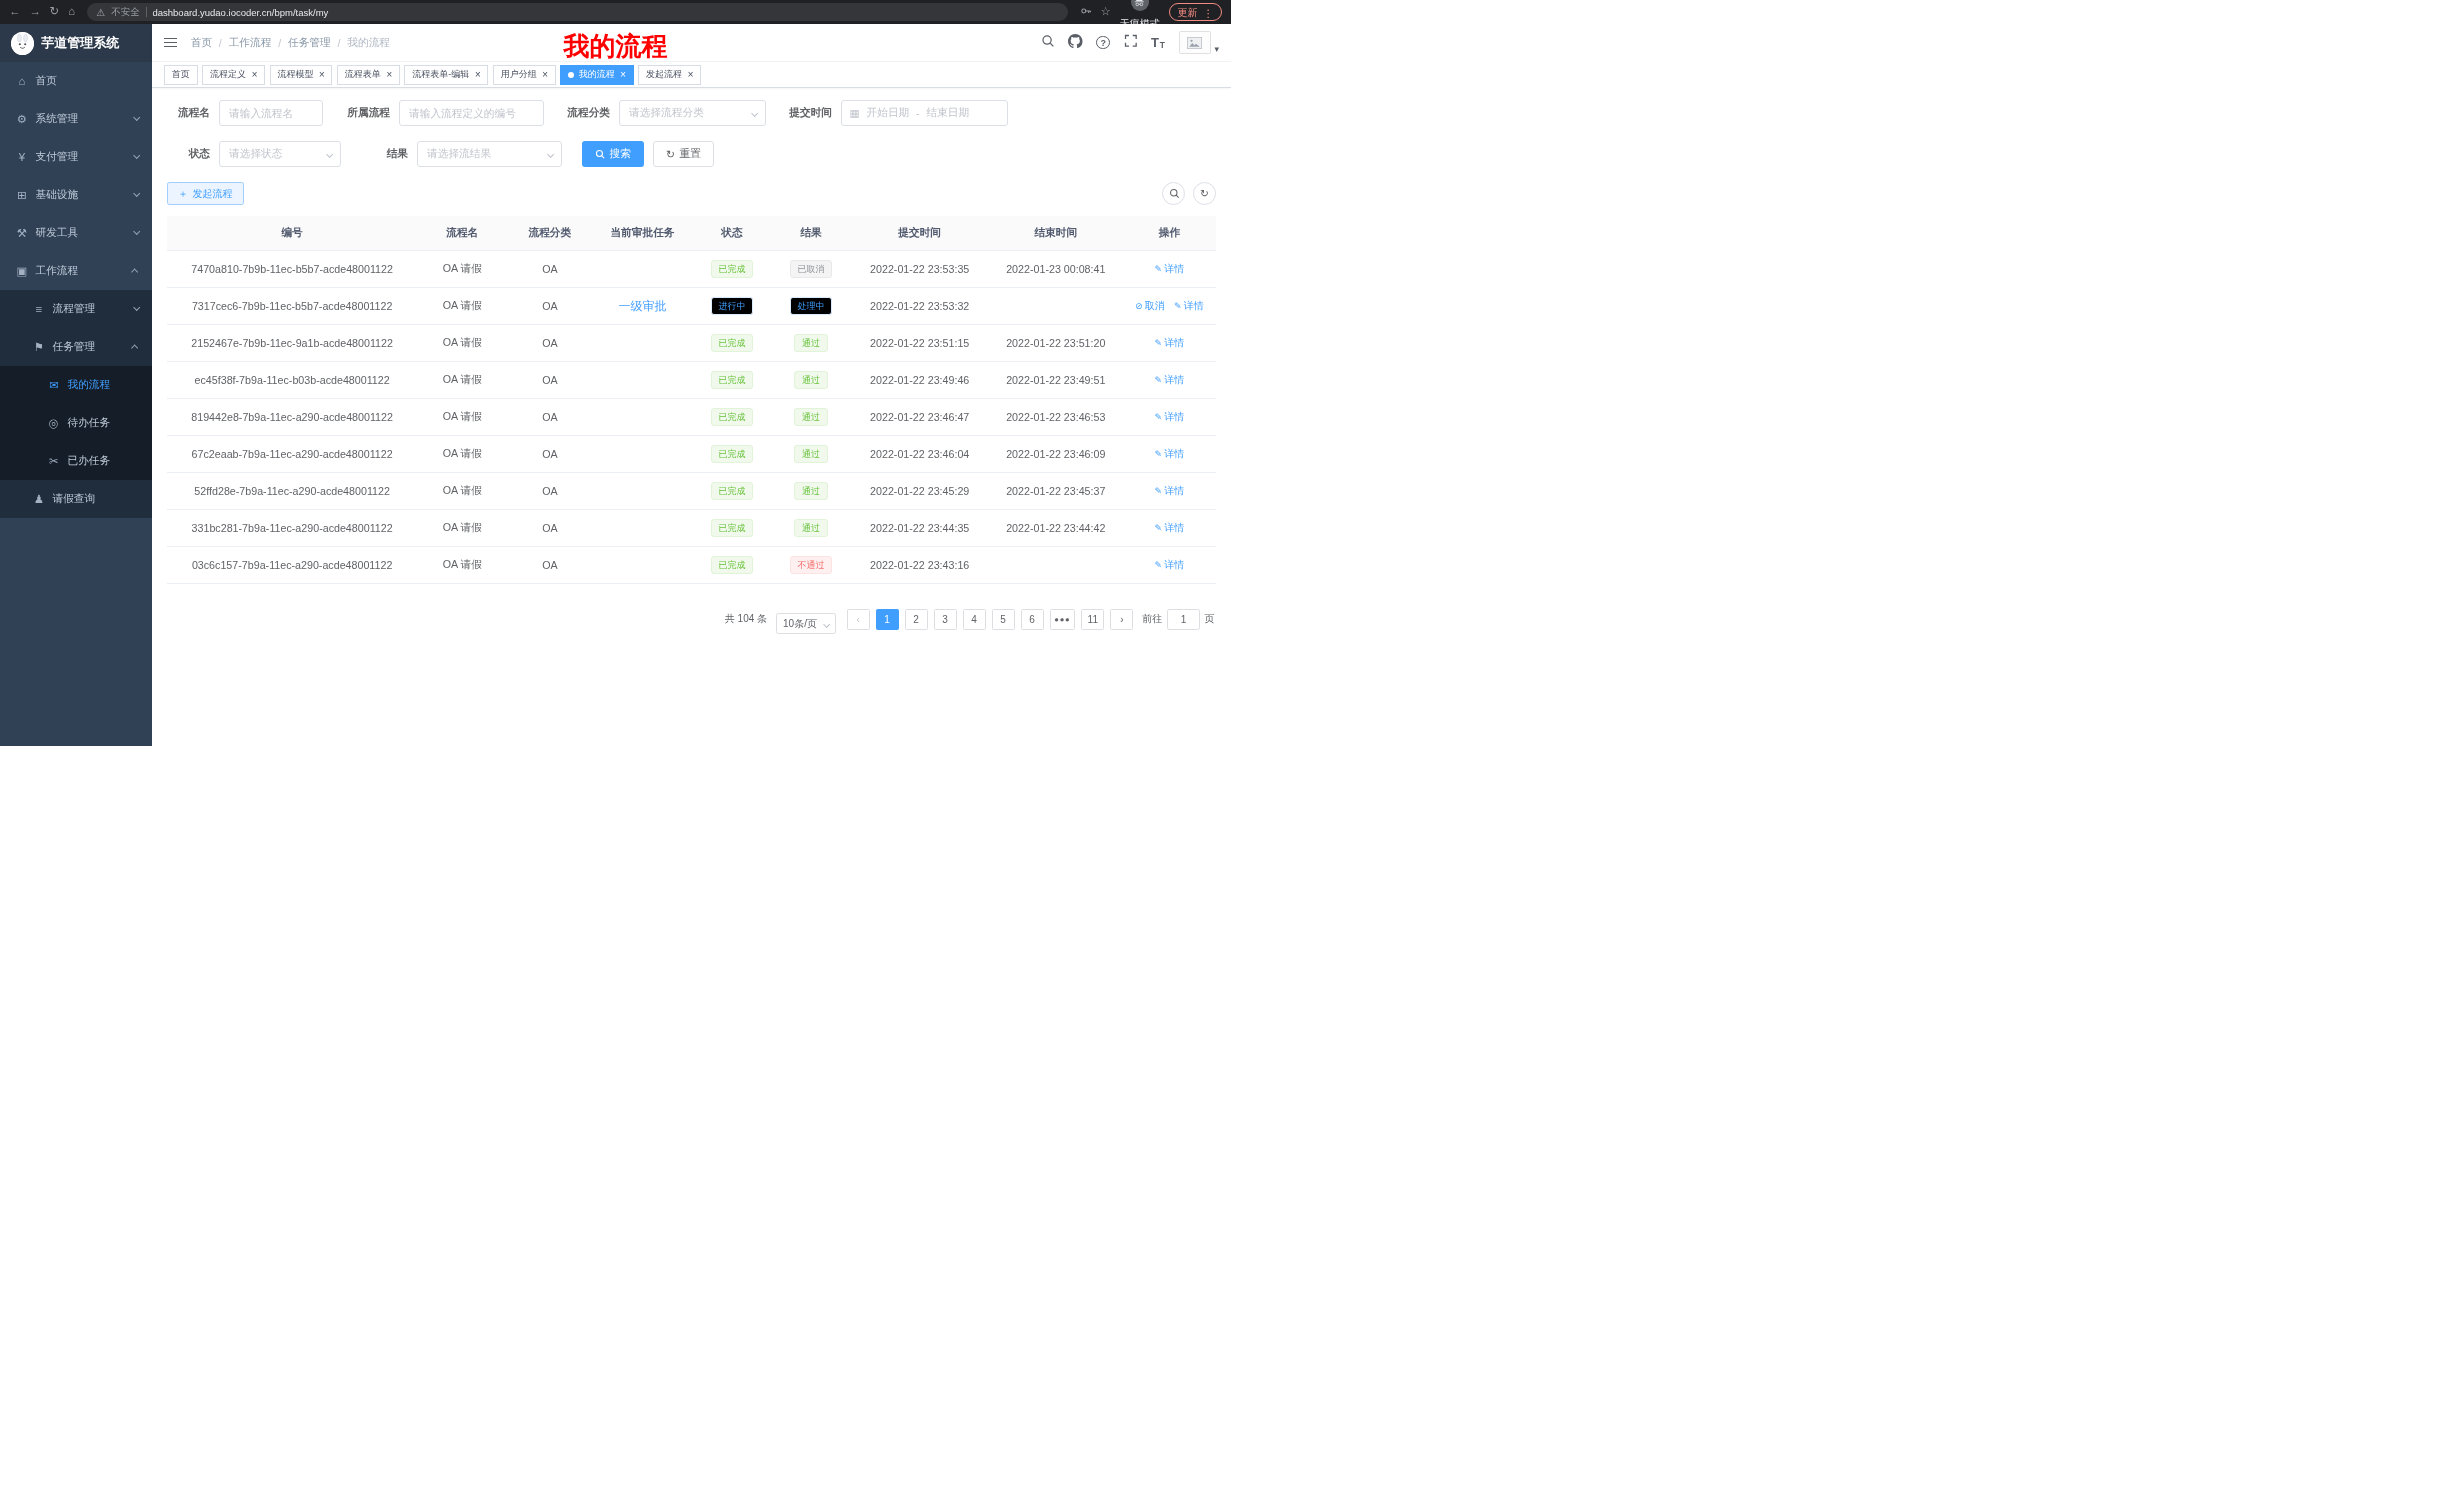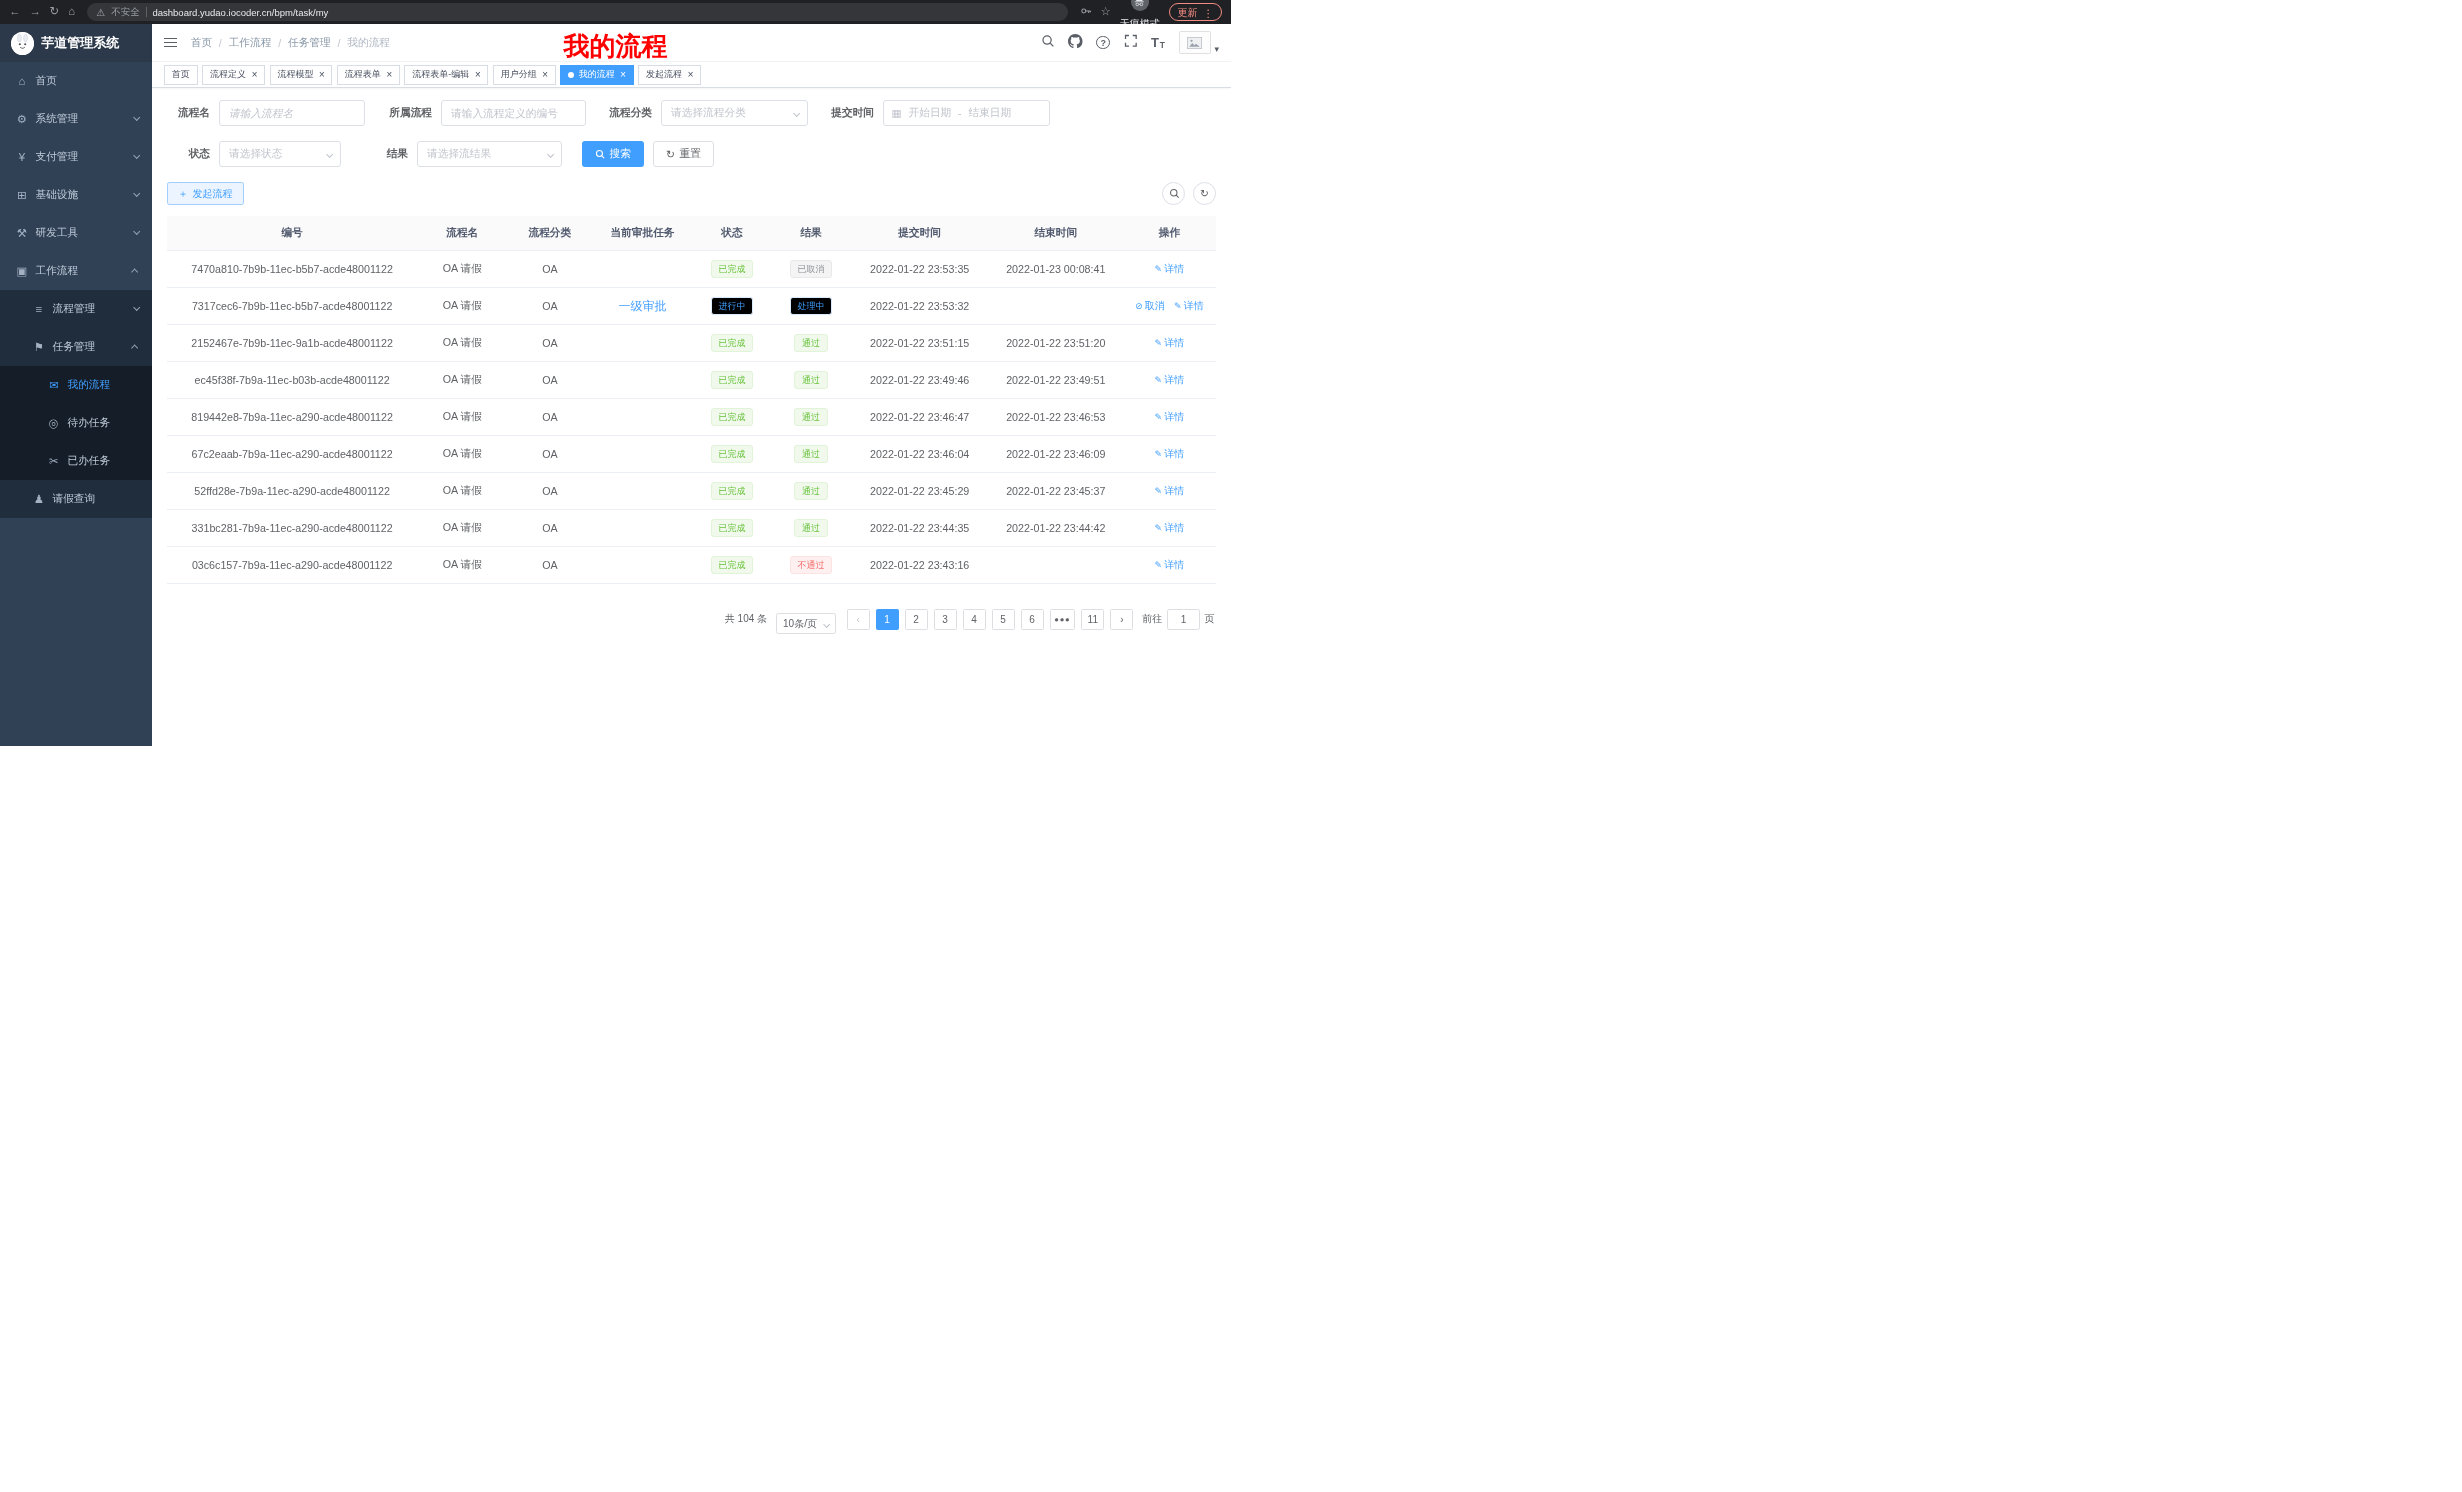--- a/index.html
+++ b/index.html
@@ -318,21 +318,21 @@
           <span>发起流程</span>
           <i class="tab-close">×</i>
         </span>
       </div>
 
     <div class="content">
 
       <div class="filter-row">
         <div class="f-field">
           <span class="f-label lw1">流程名</span>
-          <input class="f-input" style="width: 146px; font-style: italic;" placeholder="请输入流程名">
+          <input class="f-input" style="width: 104px;" placeholder="请输入流程名">
         </div>
         <div class="f-field">
           <span class="f-label lw2">所属流程</span>
           <input class="f-input" style="width: 145px;" placeholder="请输入流程定义的编号">
         </div>
         <div class="f-field">
           <span class="f-label lw3">流程分类</span>
           <div class="f-input fake-input f-select" style="width:147px">
             <span class="placeholder">请选择流程分类</span>
             <i class="sel-chev"></i>

